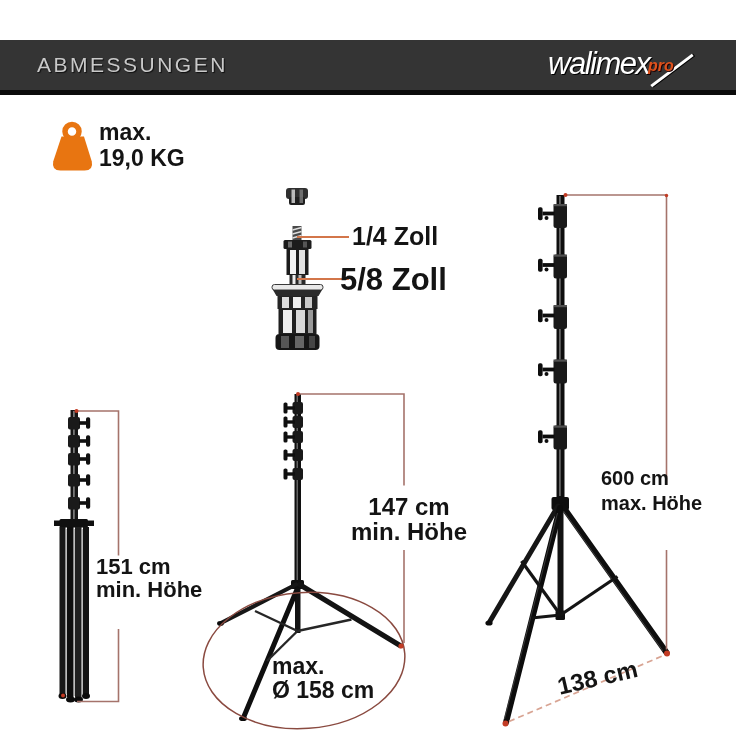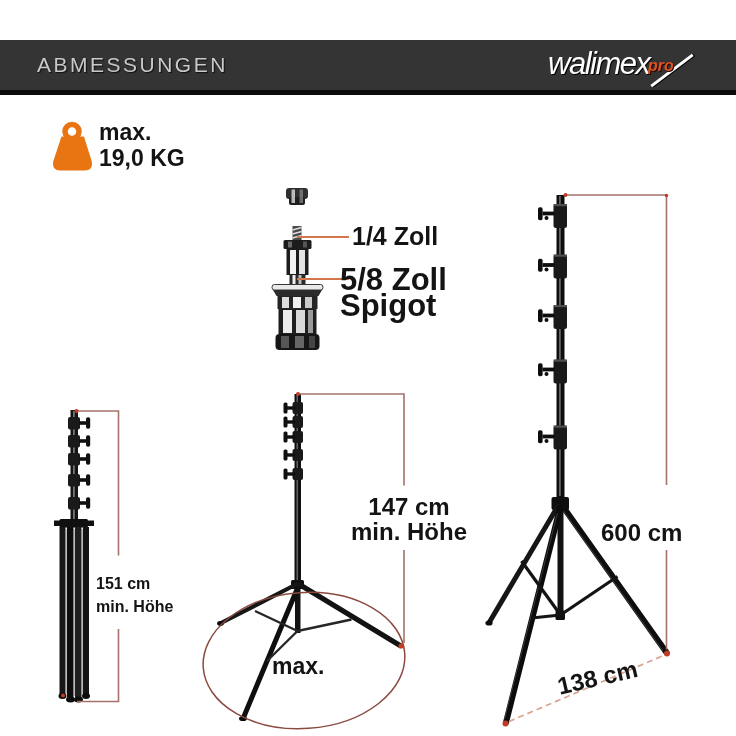--- a/index.html
+++ b/index.html
@@ -46,24 +46,24 @@
   .dash       { stroke:var(--span-line,#d8a493); stroke-width:1.7; stroke-dasharray:6 4; }
   .dot        { fill:var(--foot-dot,#c23b24); }
   .ellipseline{ stroke:var(--ellipse-line,#8a4a40); stroke-width:1.5; fill:none; }
   .fill-orange  { fill:var(--accent-orange,#e87511); }
   .stroke-orange{ stroke:var(--accent-orange,#e87511); fill:none; }
   
   .lbl { position:absolute; font-weight:bold; color:var(--label-color,#141414); white-space:nowrap; }
   .lbl-weight   { left:99px;  top:92px;  font-size:23px; line-height:26px; }
   .lbl-quarter  { left:352px; top:196px; font-size:25px; line-height:26px; }
   .lbl-spigot   { left:340px; top:240px; font-size:31px; line-height:26px; }
-  .lbl-packed   { left:96px;  top:546px; font-size:16px; line-height:22.5px; }
+  .lbl-packed   { left:96px;  top:529px; font-size:22px; line-height:22.5px; }
   .lbl-minh     { left:351px; top:467px; font-size:24px; line-height:25px;text-align:center; }
   .lbl-footprint{ left:272px; top:627px; font-size:23px; line-height:24px; }
-  .lbl-maxh     { left:601px; top:493px; font-size:24px; line-height:25px; }
+  .lbl-maxh     { left:601px; top:439px; font-size:20px; line-height:25px; }
   .lbl-span     { left:558px; top:646px; font-size:24px; transform:rotate(-13deg); transform-origin:left center; }
 </style>
 </head>
 <body>
 
 <div class="canvas">
 
   <div class="topbar">
     <span class="title">ABMESSUNGEN</span>
     <span class="logo">
@@ -280,37 +280,38 @@
 
   <div class="lbl lbl-weight">
     <div>max.</div>
     <div>19,0 KG</div>
   </div>
 
   <div class="lbl lbl-quarter">1/4 Zoll</div>
 
   <div class="lbl lbl-spigot">
     <div>5/8 Zoll</div>
-    <div>Spigot</div>
   </div>
 
   <div class="lbl lbl-packed">
     <div>151 cm</div>
     <div>min. Höhe</div>
   </div>
 
   <div class="lbl lbl-minh">
     <div>147 cm</div>
     <div>min. Höhe</div>
   </div>
 
   <div class="lbl lbl-footprint">
     <div>max.</div>
+    <div>Ø 158 cm</div>
   </div>
 
   <div class="lbl lbl-maxh">
     <div>600 cm</div>
+    <div>max. Höhe</div>
   </div>
 
   <div class="lbl lbl-span">138 cm</div>
 
   <div class="bottombar"></div>
 </div>
 
 </body></html>

